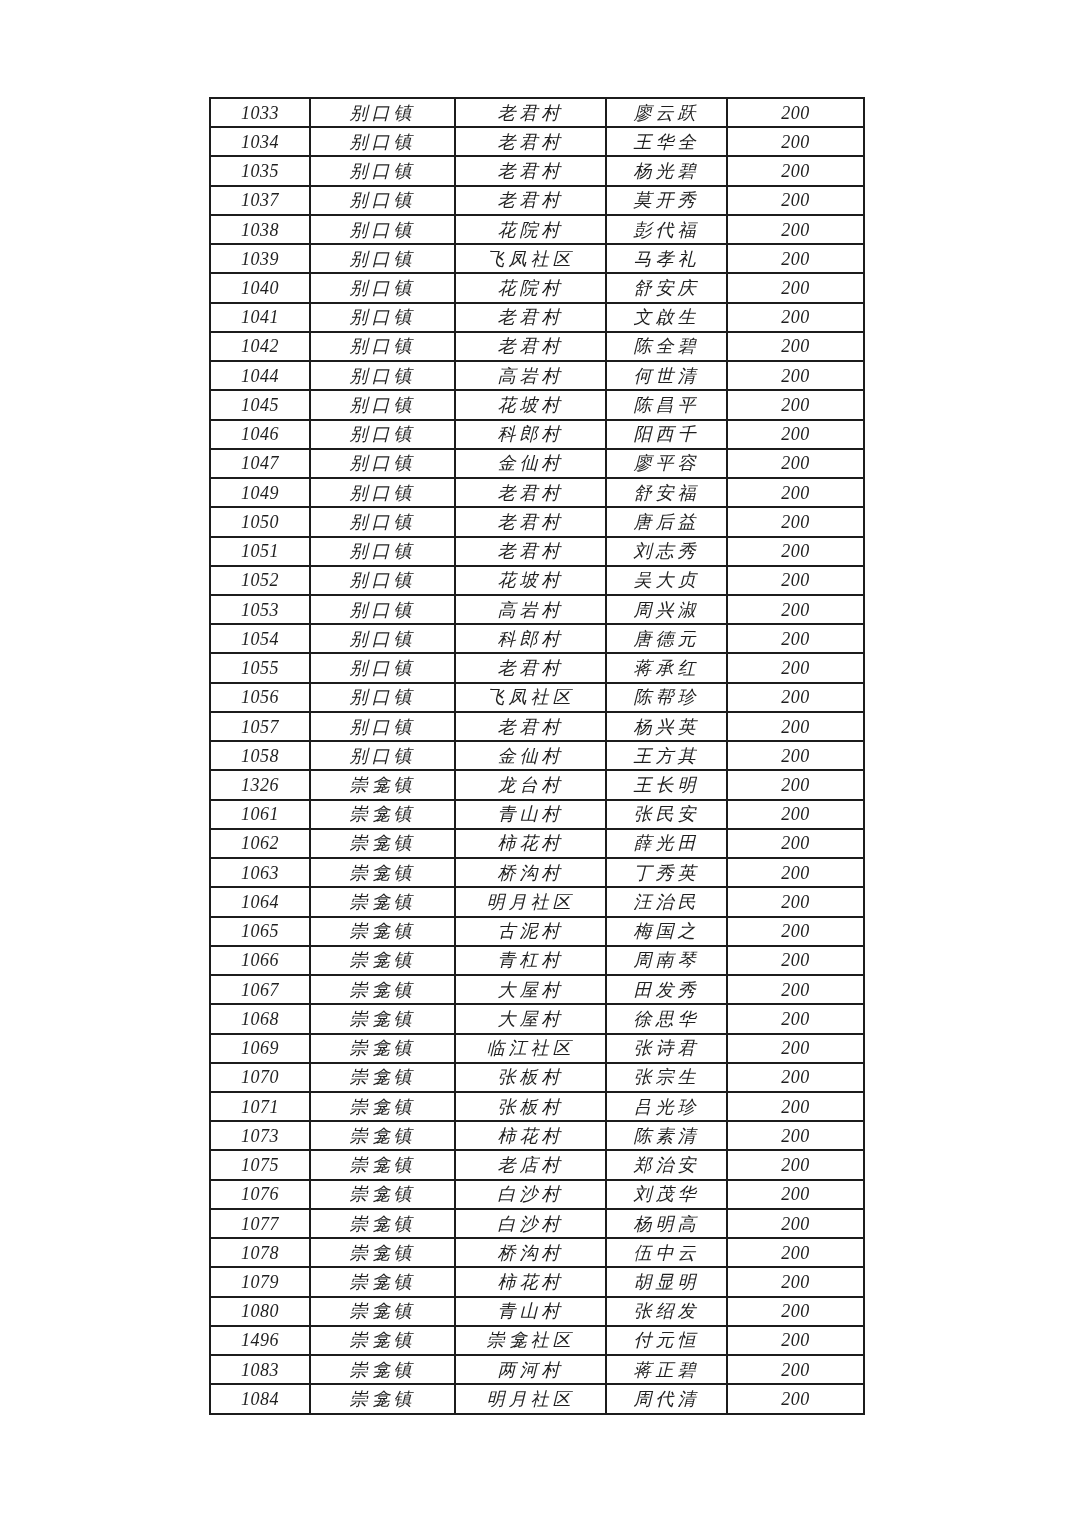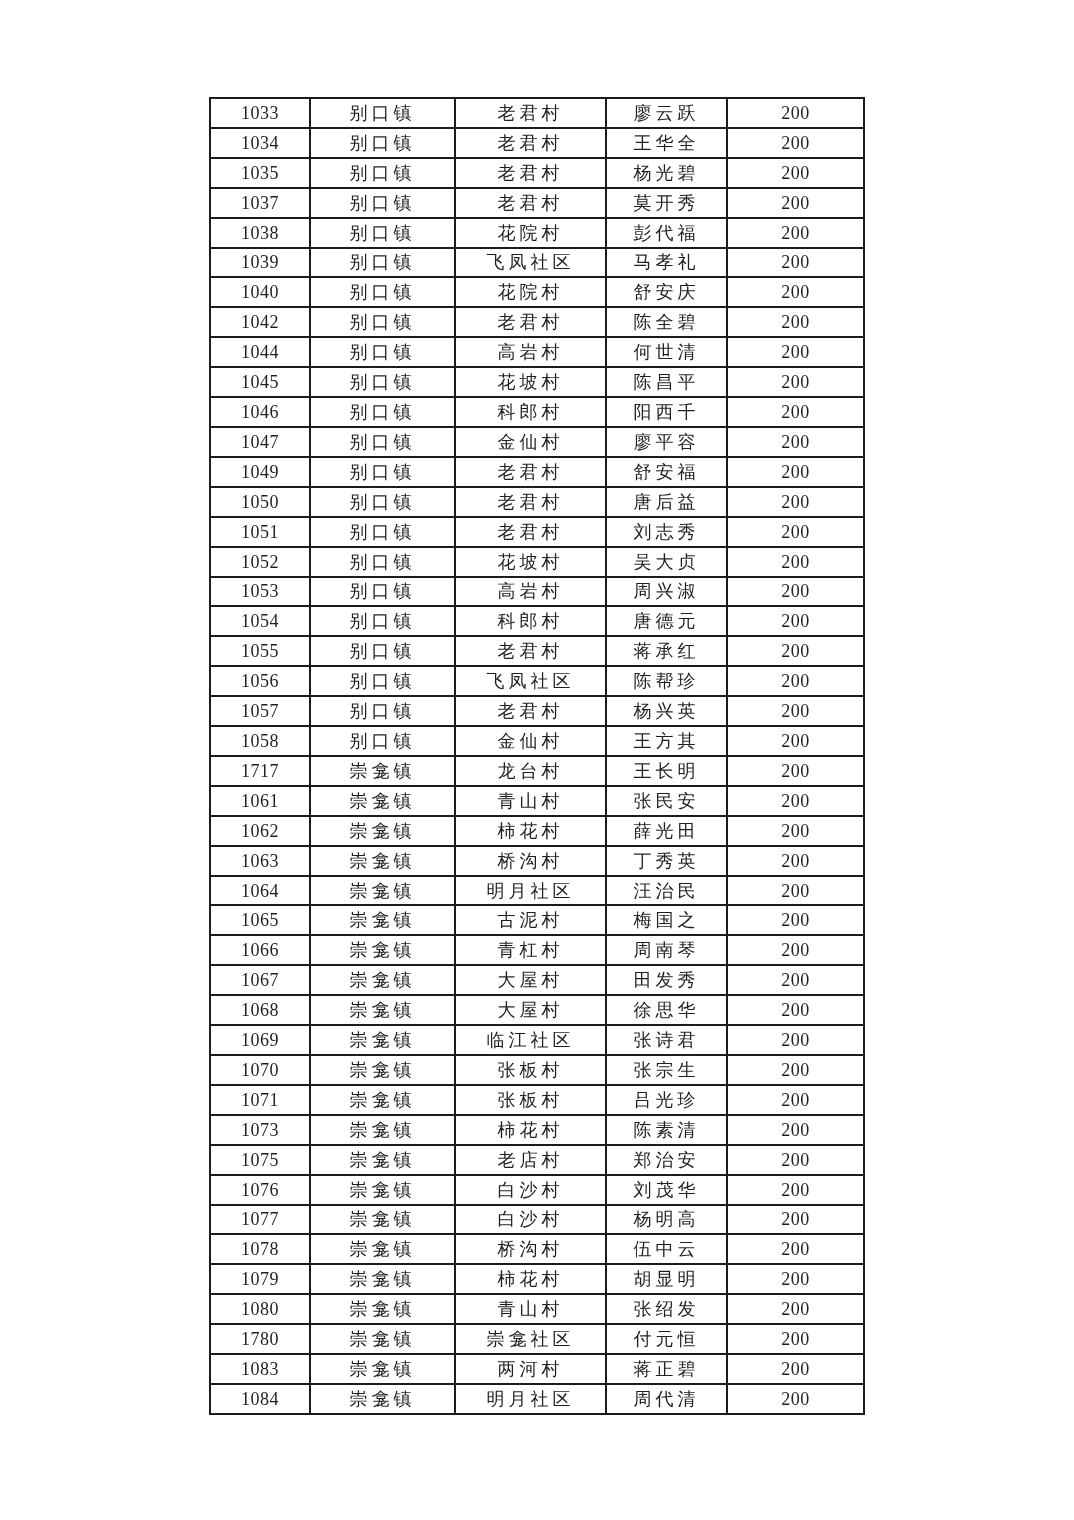--- a/index.html
+++ b/index.html
@@ -5,20 +5,21 @@
   * { margin: 0; padding: 0; box-sizing: border-box; }
   html, body { background: #ffffff; }
   .page {
     position: relative;
     width: 1074px;
     height: 1520px;
     background: #ffffff;
     font-family: "Liberation Serif", "DejaVu Serif", serif;
     color: #1f1f1f;
     overflow: hidden;
+    font-style: italic;
   }
   table.doc-table {
     position: absolute;
     left: 209px;
     top: 97px;
     width: 654px;
     height: 1318px;
     border-collapse: collapse;
     table-layout: fixed;
   }
@@ -98,20 +99,27 @@
     <td class="num">200</td>
   </tr>
         <tr>
     <td class="num">1040</td>
     <td class="cjk">别口镇</td>
     <td class="cjk">花院村</td>
     <td class="cjk">舒安庆</td>
     <td class="num">200</td>
   </tr>
         <tr>
+    <td class="num">1041</td>
+    <td class="cjk">别口镇</td>
+    <td class="cjk">老君村</td>
+    <td class="cjk">文啟生</td>
+    <td class="num">200</td>
+  </tr>
+        <tr>
     <td class="num">1042</td>
     <td class="cjk">别口镇</td>
     <td class="cjk">老君村</td>
     <td class="cjk">陈全碧</td>
     <td class="num">200</td>
   </tr>
         <tr>
     <td class="num">1044</td>
     <td class="cjk">别口镇</td>
     <td class="cjk">高岩村</td>
@@ -203,21 +211,21 @@
     <td class="num">200</td>
   </tr>
         <tr>
     <td class="num">1058</td>
     <td class="cjk">别口镇</td>
     <td class="cjk">金仙村</td>
     <td class="cjk">王方其</td>
     <td class="num">200</td>
   </tr>
         <tr>
-    <td class="num">1717</td>
+    <td class="num">1326</td>
     <td class="cjk">崇龛镇</td>
     <td class="cjk">龙台村</td>
     <td class="cjk">王长明</td>
     <td class="num">200</td>
   </tr>
         <tr>
     <td class="num">1061</td>
     <td class="cjk">崇龛镇</td>
     <td class="cjk">青山村</td>
     <td class="cjk">张民安</td>
@@ -336,21 +344,21 @@
     <td class="num">200</td>
   </tr>
         <tr>
     <td class="num">1080</td>
     <td class="cjk">崇龛镇</td>
     <td class="cjk">青山村</td>
     <td class="cjk">张绍发</td>
     <td class="num">200</td>
   </tr>
         <tr>
-    <td class="num">1780</td>
+    <td class="num">1496</td>
     <td class="cjk">崇龛镇</td>
     <td class="cjk">崇龛社区</td>
     <td class="cjk">付元恒</td>
     <td class="num">200</td>
   </tr>
         <tr>
     <td class="num">1083</td>
     <td class="cjk">崇龛镇</td>
     <td class="cjk">两河村</td>
     <td class="cjk">蒋正碧</td>

